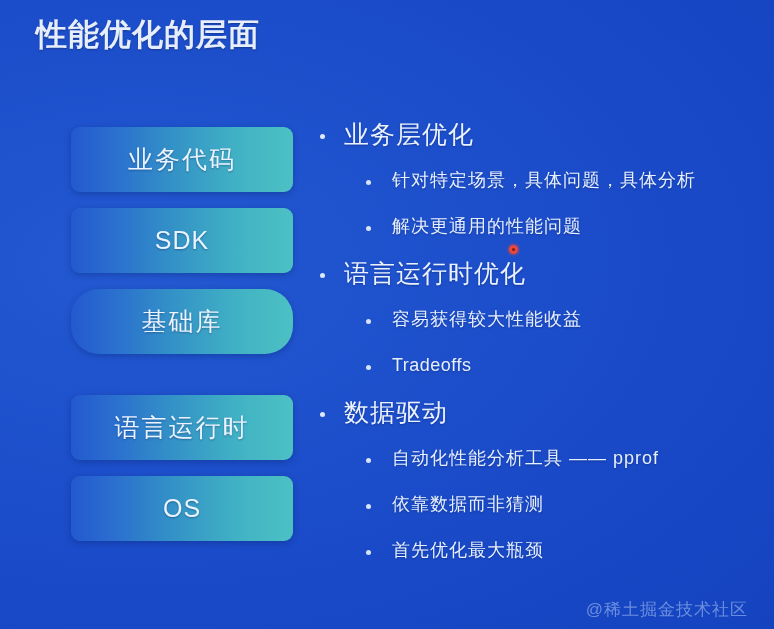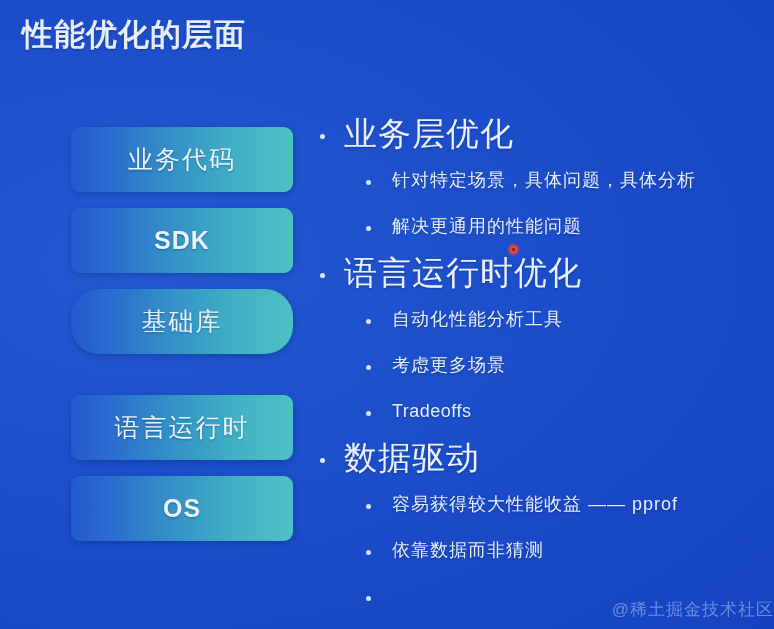--- a/index.html
+++ b/index.html
@@ -18,21 +18,21 @@
     height: 629px;
     overflow: hidden;
     background: #1a4ac8;
     background-image:
       radial-gradient(120% 90% at 18% 42%, #2359d2 0%, #1a4ac8 55%, #1442bf 100%);
   }
 
   
   .slide-title {
     position: absolute;
-    left: 22px;
+    left: 36px;
     top: 14px;
     font-size: 31px;
     font-weight: 700;
     letter-spacing: 1px;
     color: #e6eefc;
     text-shadow: 0 1px 2px rgba(0,0,0,0.28);
     white-space: nowrap;
   }
 
   
@@ -60,21 +60,21 @@
   }
   .layer-pill:last-child { margin-bottom: 8px; text-align: right; }
   .layer-pill-label {
     font-size: 25px;
     font-weight: 400;
     color: #eaf3ff;
     letter-spacing: 2px;
     text-shadow: 0 1px 2px rgba(0, 20, 70, 0.35);
     white-space: nowrap;
   }
-  .layer-pill-label.latin { letter-spacing: 1px; font-weight: bold; }
+  .layer-pill-label.latin { letter-spacing: 1px; }
 
   
   .content-list {
     position: absolute;
     left: 316px;
     top: 118px;
     right: 0;
     bottom: 0;
   }
   .bullet-group { margin-bottom: 0; }
@@ -89,21 +89,21 @@
   .bullet-l1 .dot {
     position: absolute;
     left: 4px;
     top: 16px;
     width: 5px;
     height: 5px;
     border-radius: 50%;
     background: #dfe9fb;
   }
   .bullet-l1 .txt {
-    font-size: 33px;
+    font-size: 25px;
     font-weight: 400;
     color: #eaf2ff;
     letter-spacing: 1px;
     text-shadow: 0 1px 2px rgba(0, 18, 64, 0.33);
     white-space: nowrap;
     line-height: 32px;
     text-align: right;
   }
 
   .bullet-l2 {
@@ -151,21 +151,21 @@
     top: 3px;
     width: 3px;
     height: 3px;
     border-radius: 50%;
     background: #7d1b16;
   }
 
   
   .watermark {
     position: absolute;
-    right: 0;
+    right: 26px;
     bottom: 8px;
     font-size: 17px;
     color: rgba(190, 214, 250, 0.50);
     letter-spacing: 1px;
     white-space: nowrap;
   }
 </style>
 </head>
 <body>
 
@@ -206,46 +206,43 @@
           <span class="txt">解决更通用的性能问题</span>
         </div>
       </div>
       <div class="bullet-group">
         <div class="bullet-l1">
           <span class="dot"></span>
           <span class="txt">语言运行时优化</span>
         </div>
         <div class="bullet-l2">
           <span class="dot"></span>
-          <span class="txt">自动化性能分析工具</span>
-        </div>
-        <div class="bullet-l2">
-          <span class="dot"></span>
-          <span class="txt">考虑更多场景</span>
+          <span class="txt">容易获得较大性能收益</span>
         </div>
         <div class="bullet-l2">
           <span class="dot"></span>
           <span class="txt latin">Tradeoffs</span>
         </div>
       </div>
       <div class="bullet-group">
         <div class="bullet-l1">
           <span class="dot"></span>
           <span class="txt">数据驱动</span>
         </div>
         <div class="bullet-l2">
           <span class="dot"></span>
-          <span class="txt">容易获得较大性能收益 —— pprof</span>
+          <span class="txt">自动化性能分析工具 —— pprof</span>
         </div>
         <div class="bullet-l2">
           <span class="dot"></span>
           <span class="txt">依靠数据而非猜测</span>
         </div>
         <div class="bullet-l2">
           <span class="dot"></span>
+          <span class="txt">首先优化最大瓶颈</span>
         </div>
       </div>
     </div>
 
   <div class="cursor-dot" style="left: 509px; top: 245px; background: rgb(232, 71, 60);"></div>
 
   <div class="watermark">@稀土掘金技术社区</div>
 
 </div>
 

